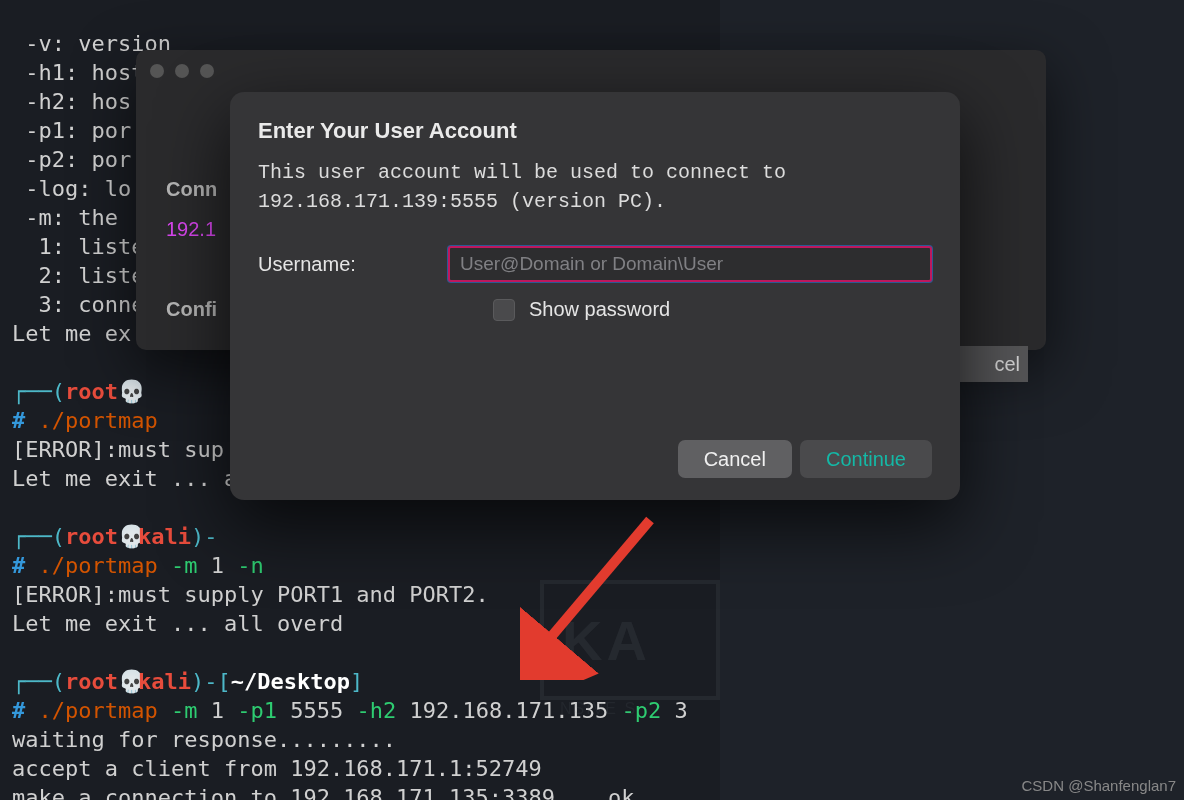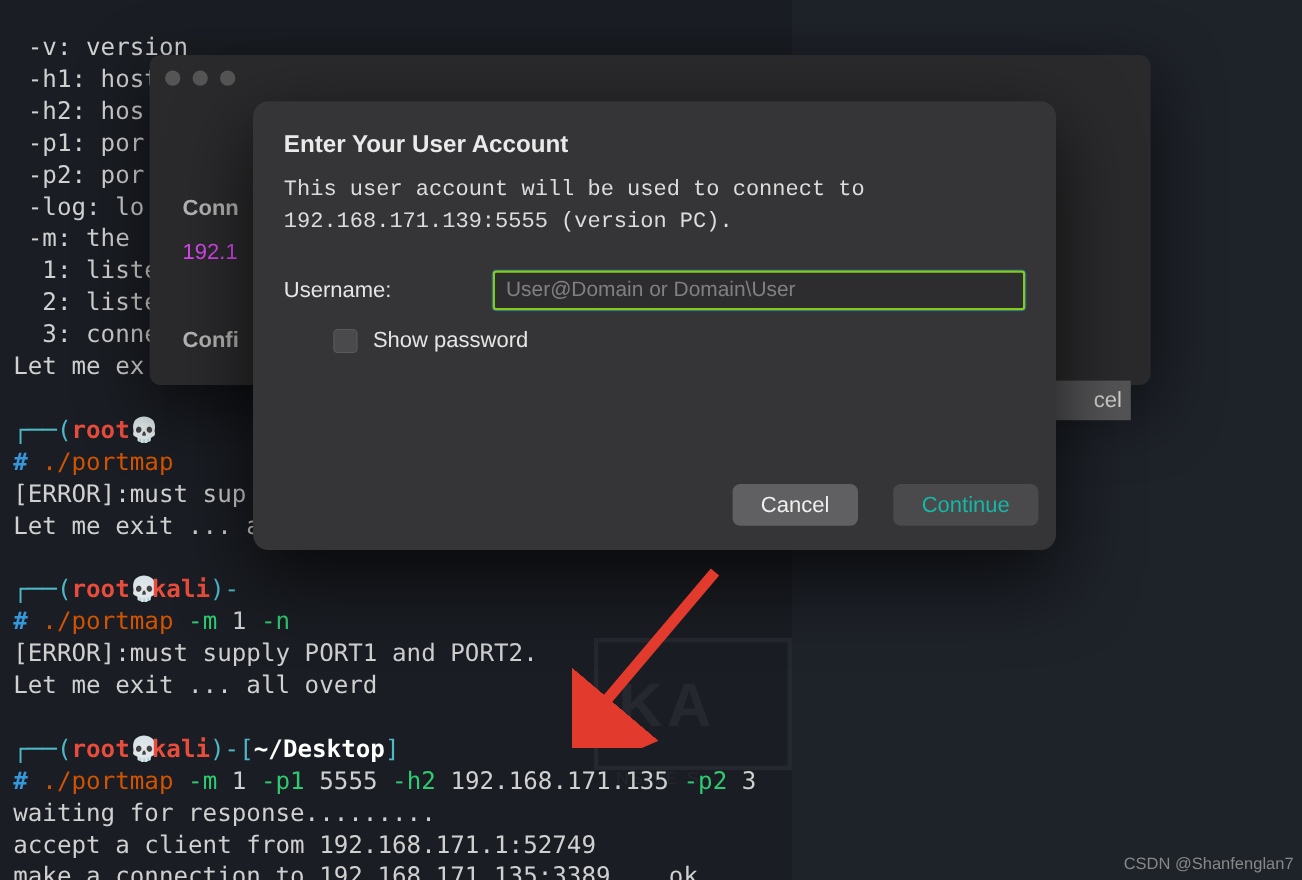--- a/index.html
+++ b/index.html
@@ -127,45 +127,46 @@
   flex: 1;
   height: 36px;
   background: #2d2d2f;
   border: 1px solid #4a4a4c;
   border-radius: 3px;
   padding: 0 10px;
   font-size: 19px;
   color: #ccc;
 }
 .form-input.focused {
-  border: 2px solid #84cc16;
+  border: 2px solid #be185d;
   box-shadow: 0 0 0 1px #2a5a94;
 }
 .form-input::placeholder { color: #808084; }
 .checkbox-row {
   display: flex;
   align-items: center;
+  margin-left: 190px;
   margin-top: 8px;
   padding-left: 45px;
 }
 .checkbox {
   width: 22px; height: 22px;
   background: #4a4a4c;
   border: 1px solid #5a5a5c;
   border-radius: 4px;
   margin-right: 14px;
 }
 .checkbox-label {
   font-size: 20px;
   color: #e5e5e5;
 }
 .modal-buttons {
   position: absolute;
-  bottom: 22px; right: 16px;
-  display: flex; gap: 32px;
+  bottom: 22px; right: 28px;
+  display: flex; gap: 8px;
 }
 .btn {
   height: 38px;
   padding: 0 26px;
   border-radius: 7px;
   font-size: 20px;
   display: flex; align-items: center; justify-content: center;
   cursor: pointer;
 }
 .btn-cancel { background: #606062; color: #f0f0f0; }

